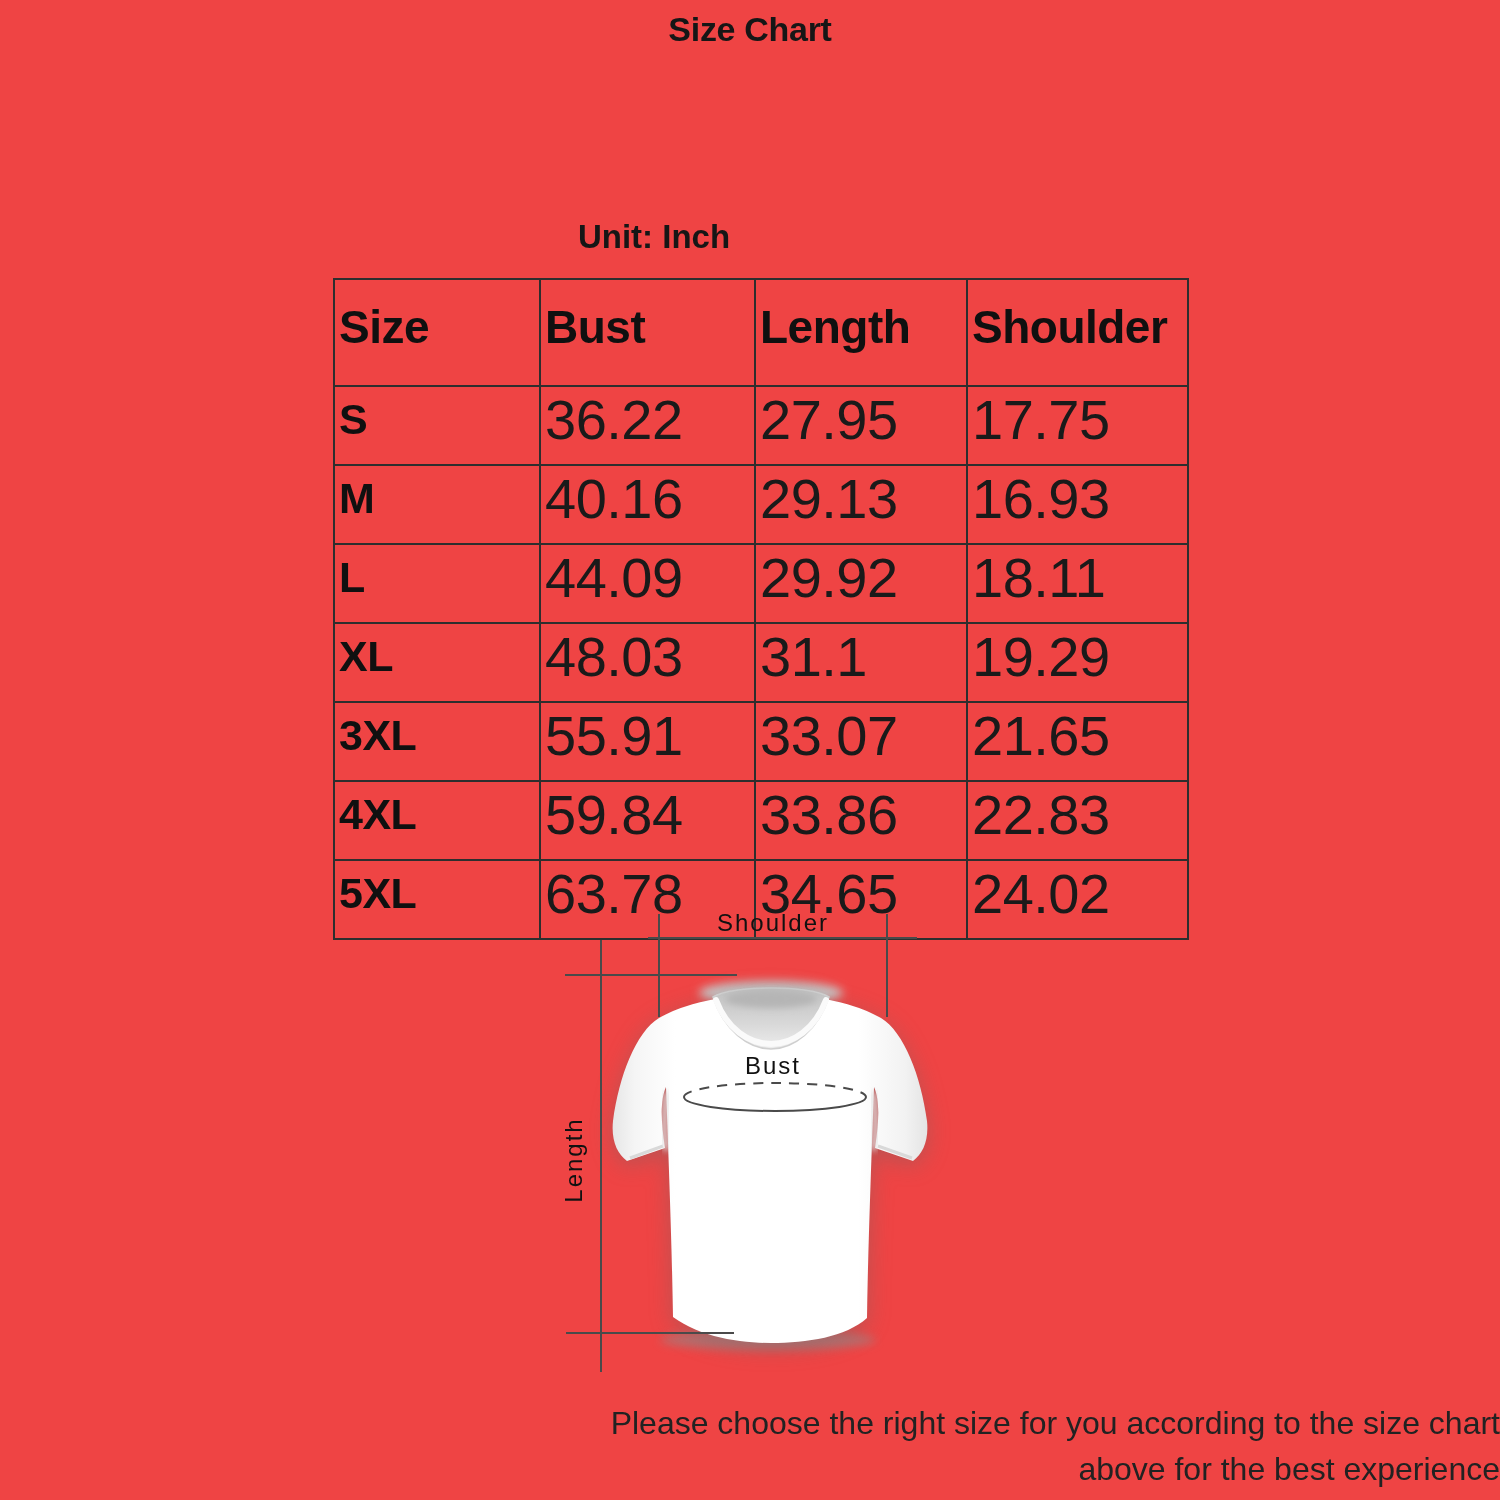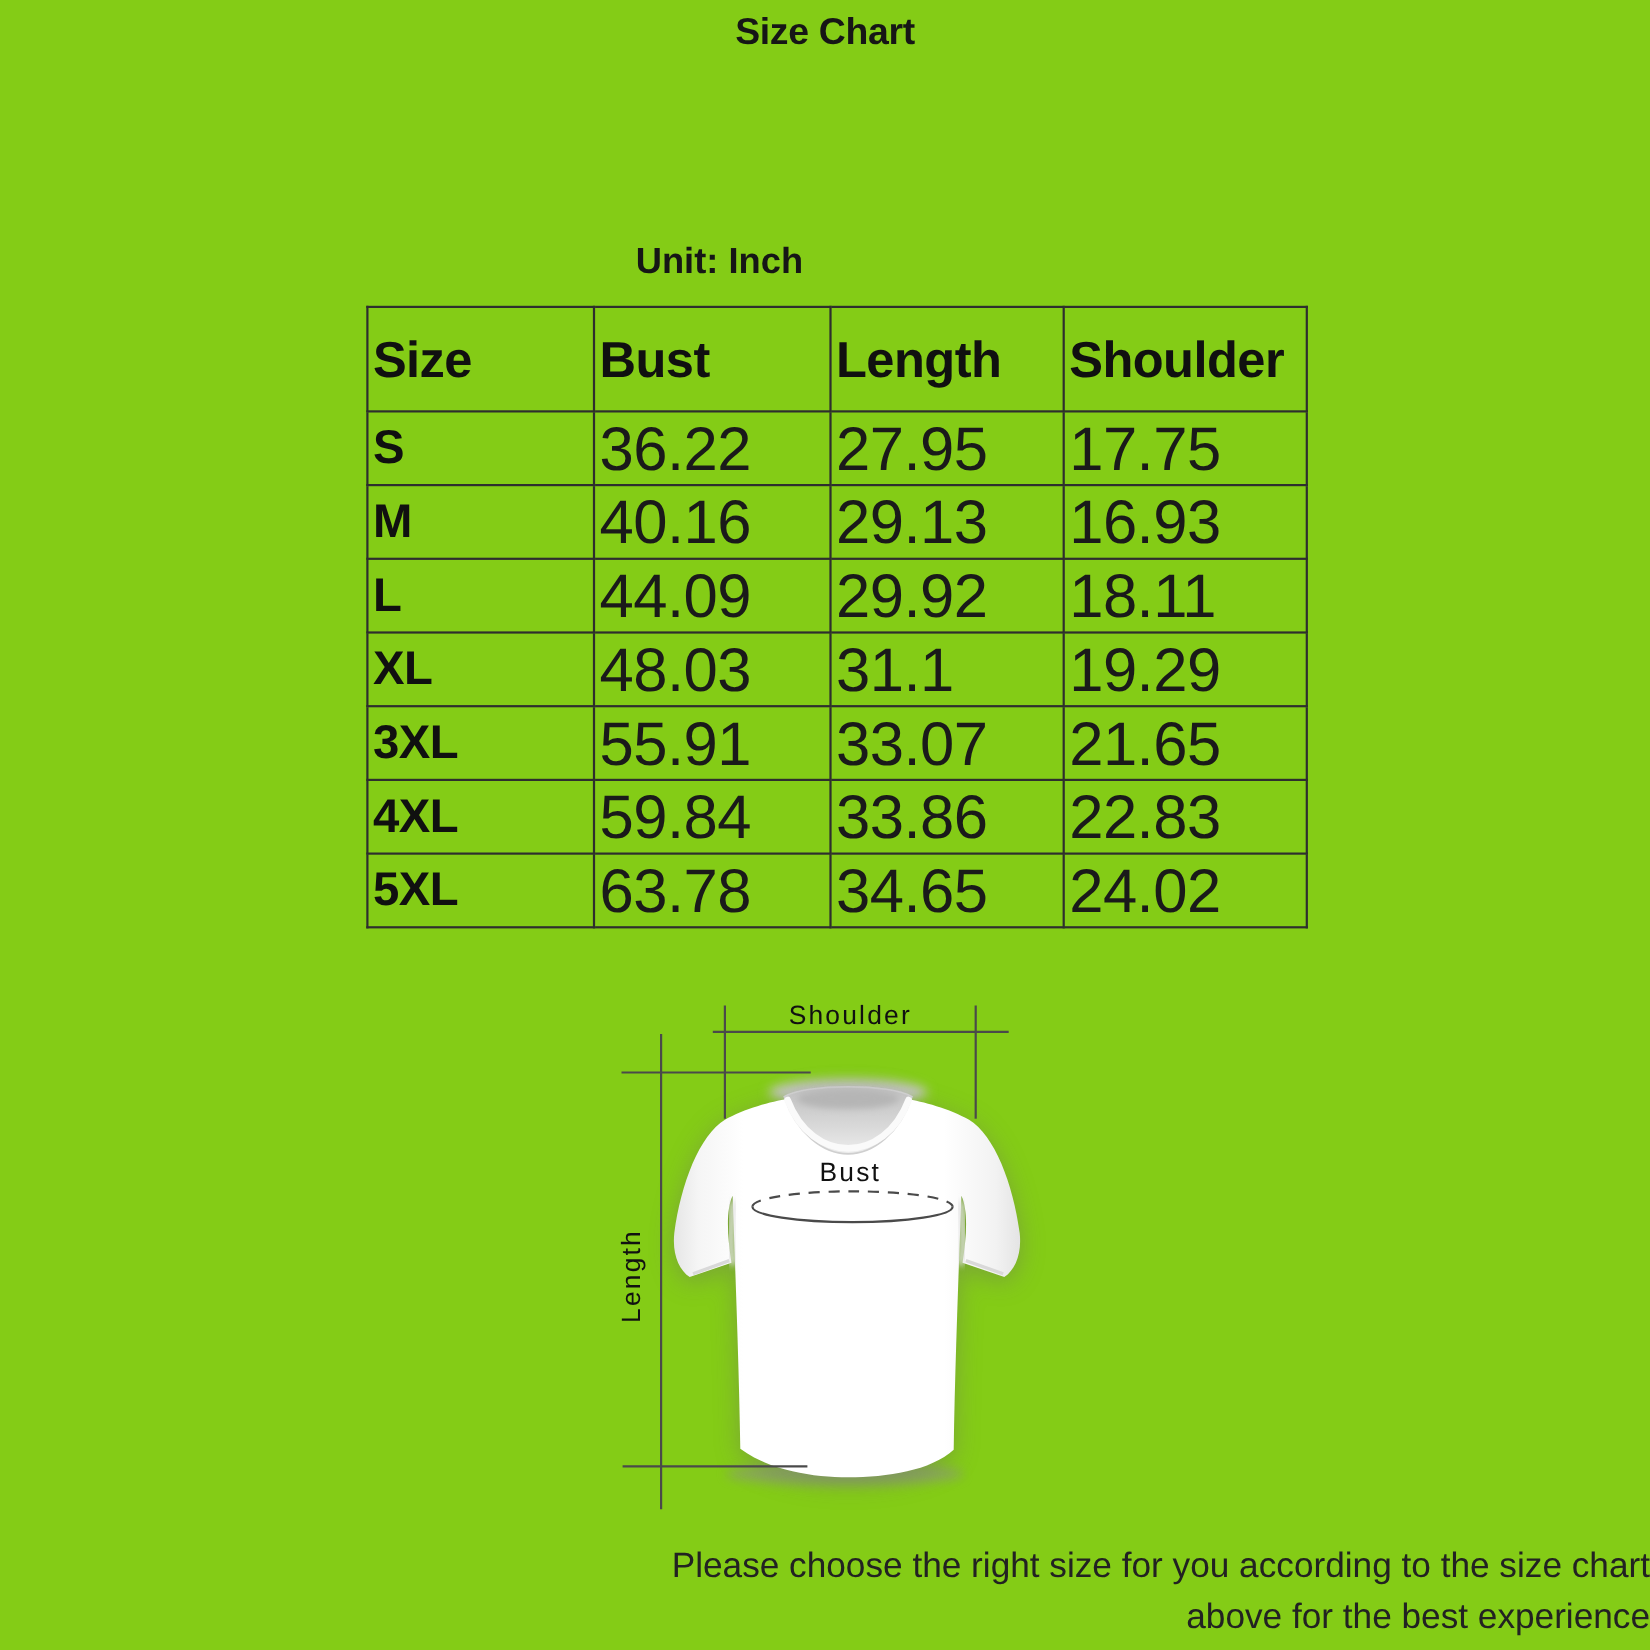--- a/index.html
+++ b/index.html
@@ -1,37 +1,37 @@
 <!DOCTYPE html>
 <html><head>
 <meta charset="utf-8">
 <style>
   html,body{margin:0;padding:0;background:#ffffff;}
   .canvas{
-    position:relative;width:1500px;height:1500px;background:#84cc16;
+    position:relative;width:1500px;height:1500px;background:#ef4444;
     font-family:"Liberation Sans",sans-serif;color:#1d1d1d;overflow:hidden;
   }
   .page-title{
     position:absolute;top:10px;left:0;width:1500px;text-align:center;
     font-size:34px;font-weight:bold;letter-spacing:-0.3px;color:#161616;
   }
   .intro{
     position:absolute;top:66px;left:0;width:1500px;text-align:center;
     font-size:32px;line-height:43px;color:#2b2b2b;
   }
   .unit-label{
     position:absolute;top:218px;left:0;width:1308px;text-align:center;
     font-size:33px;font-weight:bold;color:#161616;
   }
   table.size-table{
     position:absolute;left:333px;top:278px;width:854px;
     border-collapse:collapse;table-layout:fixed;
   }
   table.size-table th,table.size-table td{
-    border:2px solid #2e2e2e;padding:0 0 0 4px;vertical-align:middle;
+    border:2px solid #2e2e2e;padding:0 0 12px 4px;vertical-align:middle;
     text-align:left;overflow:hidden;white-space:nowrap;
   }
   table.size-table th{
     height:93px;font-size:46px;font-weight:bold;letter-spacing:-0.5px;color:#101010;
   }
   table.size-table td{
     height:60px;font-size:56px;letter-spacing:-0.5px;color:#1a1a1a;
   }
   table.size-table td.size-col{font-weight:bold;font-size:43px;color:#101010;}
   .diagram{position:absolute;left:540px;top:895px;width:480px;height:495px;}

